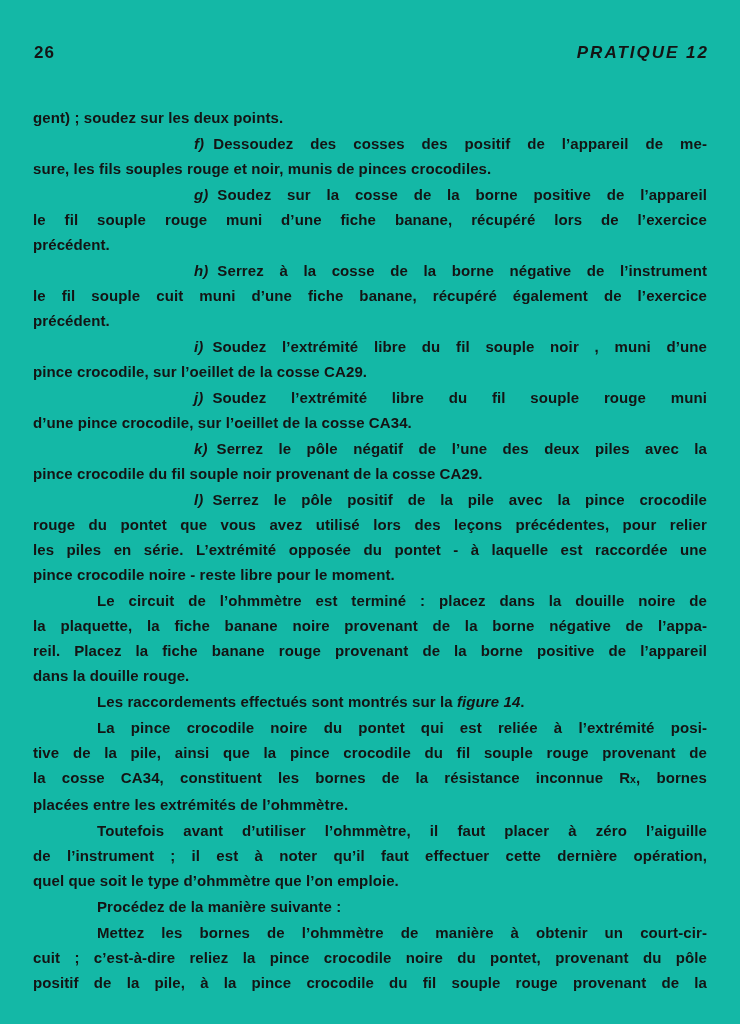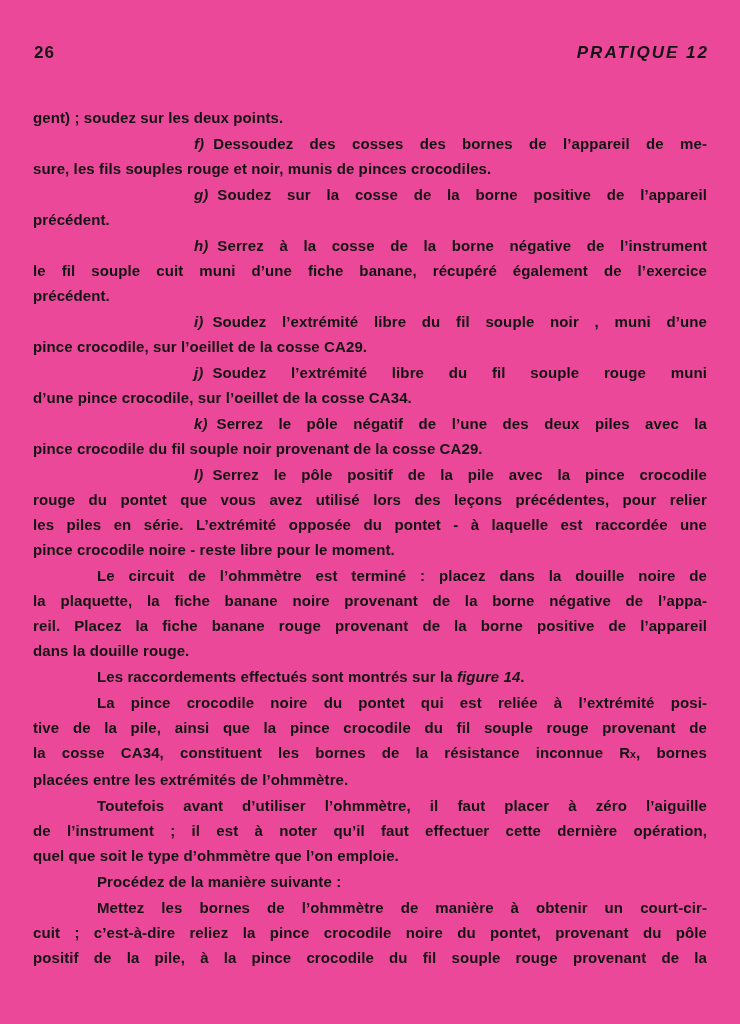--- a/index.html
+++ b/index.html
@@ -4,21 +4,21 @@
 <style>
   html, body {
     margin: 0;
     padding: 0;
     background: #e8e8e8;
   }
   .page {
     position: relative;
     width: 740px;
     height: 1024px;
-    background: #ec4899;
+    background: #14b8a6;
     color: #141414;
     font-family: "Liberation Sans", sans-serif;
     font-weight: bold;
     overflow: hidden;
   }
   .header {
     position: absolute;
     top: 44px;
     left: 34px;
     right: 31px;
@@ -75,26 +75,27 @@
     <span class="page-title">PRATIQUE 12</span>
   </div>
 
   <div class="body-text">
 
     <div class="para">
       <div class="line last">gent) ; soudez sur les deux points.</div>
     </div>
 
     <div class="para">
-      <div class="line ind-d"><span class="lbl">f)</span><span>Dessoudez des cosses des bornes de l’appareil de me-</span></div>
+      <div class="line ind-d"><span class="lbl">f)</span><span>Dessoudez des cosses des positif de l’appareil de me-</span></div>
       <div class="line last">sure, les fils souples rouge et noir, munis de pinces crocodiles.</div>
     </div>
 
     <div class="para">
       <div class="line ind-d"><span class="lbl">g)</span><span>Soudez sur la cosse de la borne positive de l’appareil</span></div>
+      <div class="line">le fil souple rouge muni d’une fiche banane, récupéré lors de l’exercice</div>
       <div class="line last">précédent.</div>
     </div>
 
     <div class="para">
       <div class="line ind-d"><span class="lbl">h)</span><span>Serrez à la cosse de la borne négative de l’instrument</span></div>
       <div class="line">le fil souple cuit muni d’une fiche banane, récupéré également de l’exercice</div>
       <div class="line last">précédent.</div>
     </div>
 
     <div class="para">

